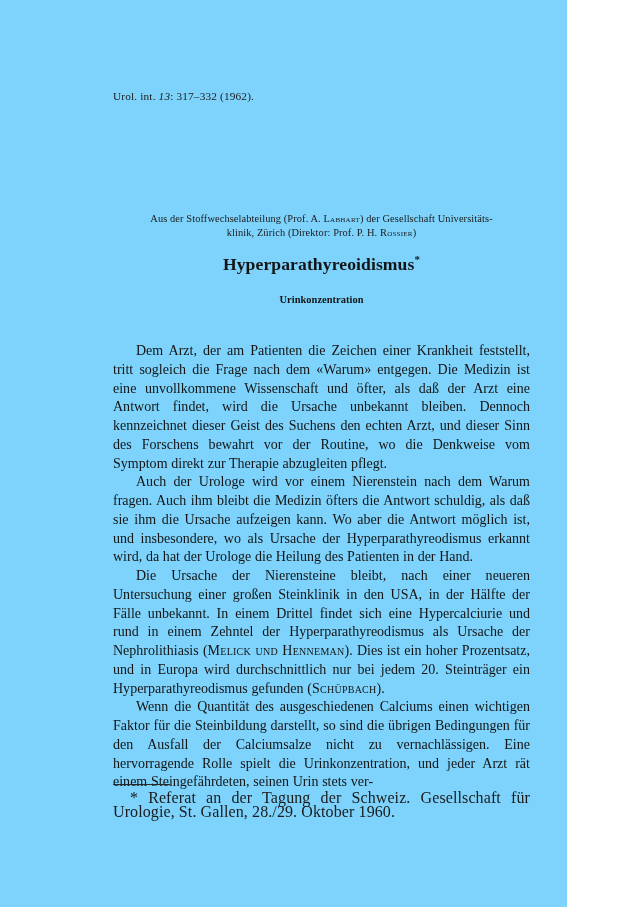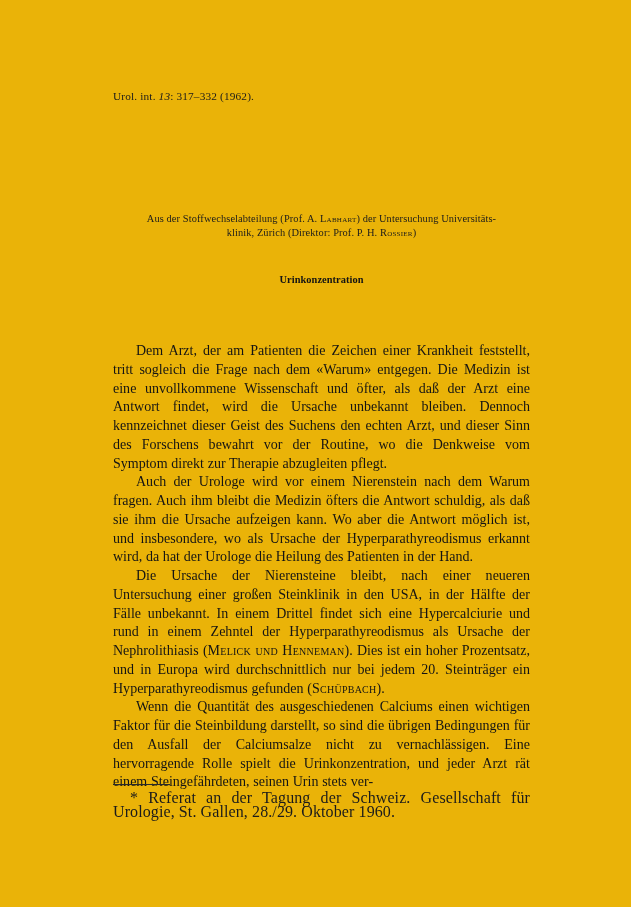--- a/index.html
+++ b/index.html
@@ -2,23 +2,23 @@
 <html><head>
 <meta charset="utf-8">
 <style>
   html, body {
     margin: 0;
     padding: 0;
     background: #ffffff;
   }
   .page {
     position: relative;
-    width: 631px;
+    width: 567px;
     height: 907px;
-    background: #eab308;
+    background: #7dd3fc;
     overflow: hidden;
     font-family: "Liberation Serif", "DejaVu Serif", serif;
     color: #141414;
   }
   
   .running-head {
     position: absolute;
     left: 113px;
     top: 90px;
     font-size: 11.3px;
@@ -128,25 +128,26 @@
 <body>
 
 <div class="page">
 
   <div class="running-head">
     <span>Urol. int.</span>
     <span class="vol">13</span><span>: 317–332 (1962).</span>
   </div>
 
   <div class="affiliation">
-    <span>Aus der Stoffwechselabteilung (Prof. A. </span><span class="sc">Labhart</span><span>) der Untersuchung Universitäts-</span><br>
+    <span>Aus der Stoffwechselabteilung (Prof. A. </span><span class="sc">Labhart</span><span>) der Gesellschaft Universitäts-</span><br>
     <span>klinik, Zürich (Direktor: Prof. P. H. </span><span class="sc">Rossier</span><span>)</span>
   </div>
 
   <div class="title-block">
+    <div class="doc-title"><span>Hyperparathyreoidismus</span><sup>*</sup></div>
     <div class="subtitle">
       <br>
       <span>Urinkonzentration</span>
     </div>
   </div>
 
 
   <div class="body-text">
     <p>Dem Arzt, der am Patienten die Zeichen einer Krankheit feststellt, tritt sogleich die Frage nach dem «Warum» entgegen. Die Medizin ist eine unvollkommene Wissenschaft und öfter, als daß der Arzt eine Antwort findet, wird die Ursache unbekannt bleiben. Dennoch kennzeichnet dieser Geist des Suchens den echten Arzt, und dieser Sinn des Forschens bewahrt vor der Routine, wo die Denkweise vom Symptom direkt zur Therapie abzugleiten pflegt.</p>
     <p>Auch der Urologe wird vor einem Nierenstein nach dem Warum fragen. Auch ihm bleibt die Medizin öfters die Antwort schuldig, als daß sie ihm die Ursache aufzeigen kann. Wo aber die Antwort möglich ist, und insbesondere, wo als Ursache der Hyperparathyreodismus erkannt wird, da hat der Urologe die Heilung des Patienten in der Hand.</p>

